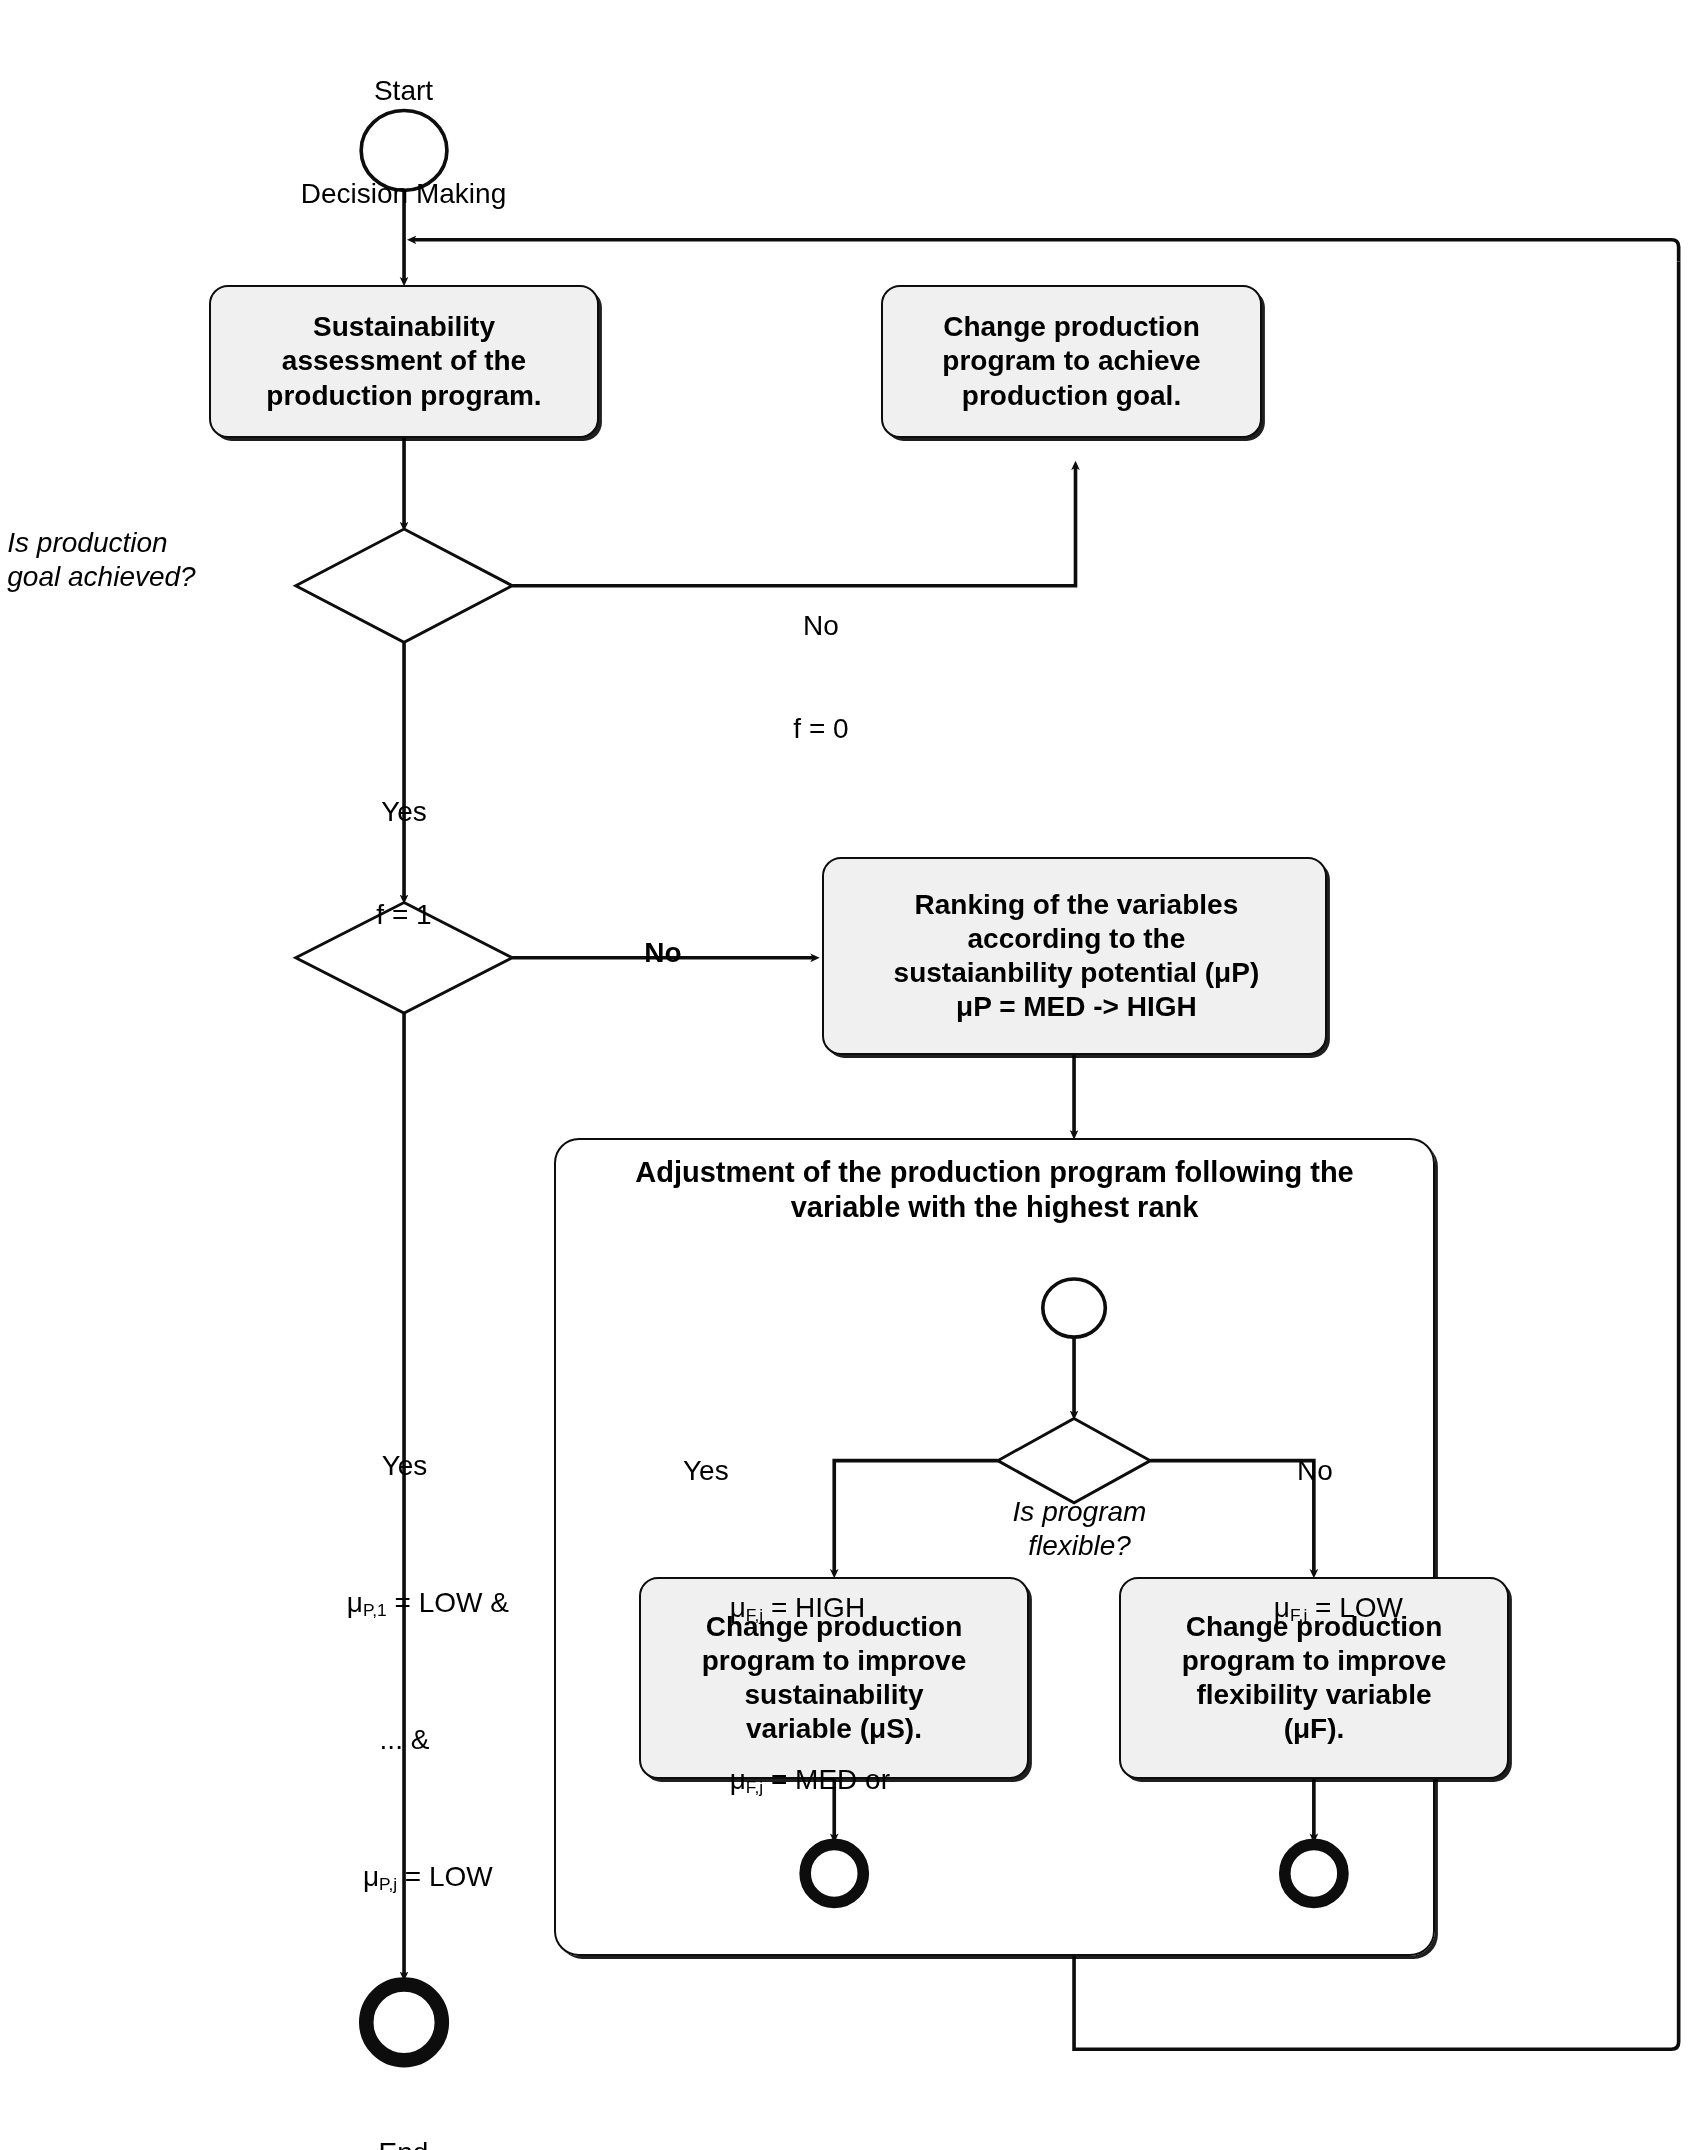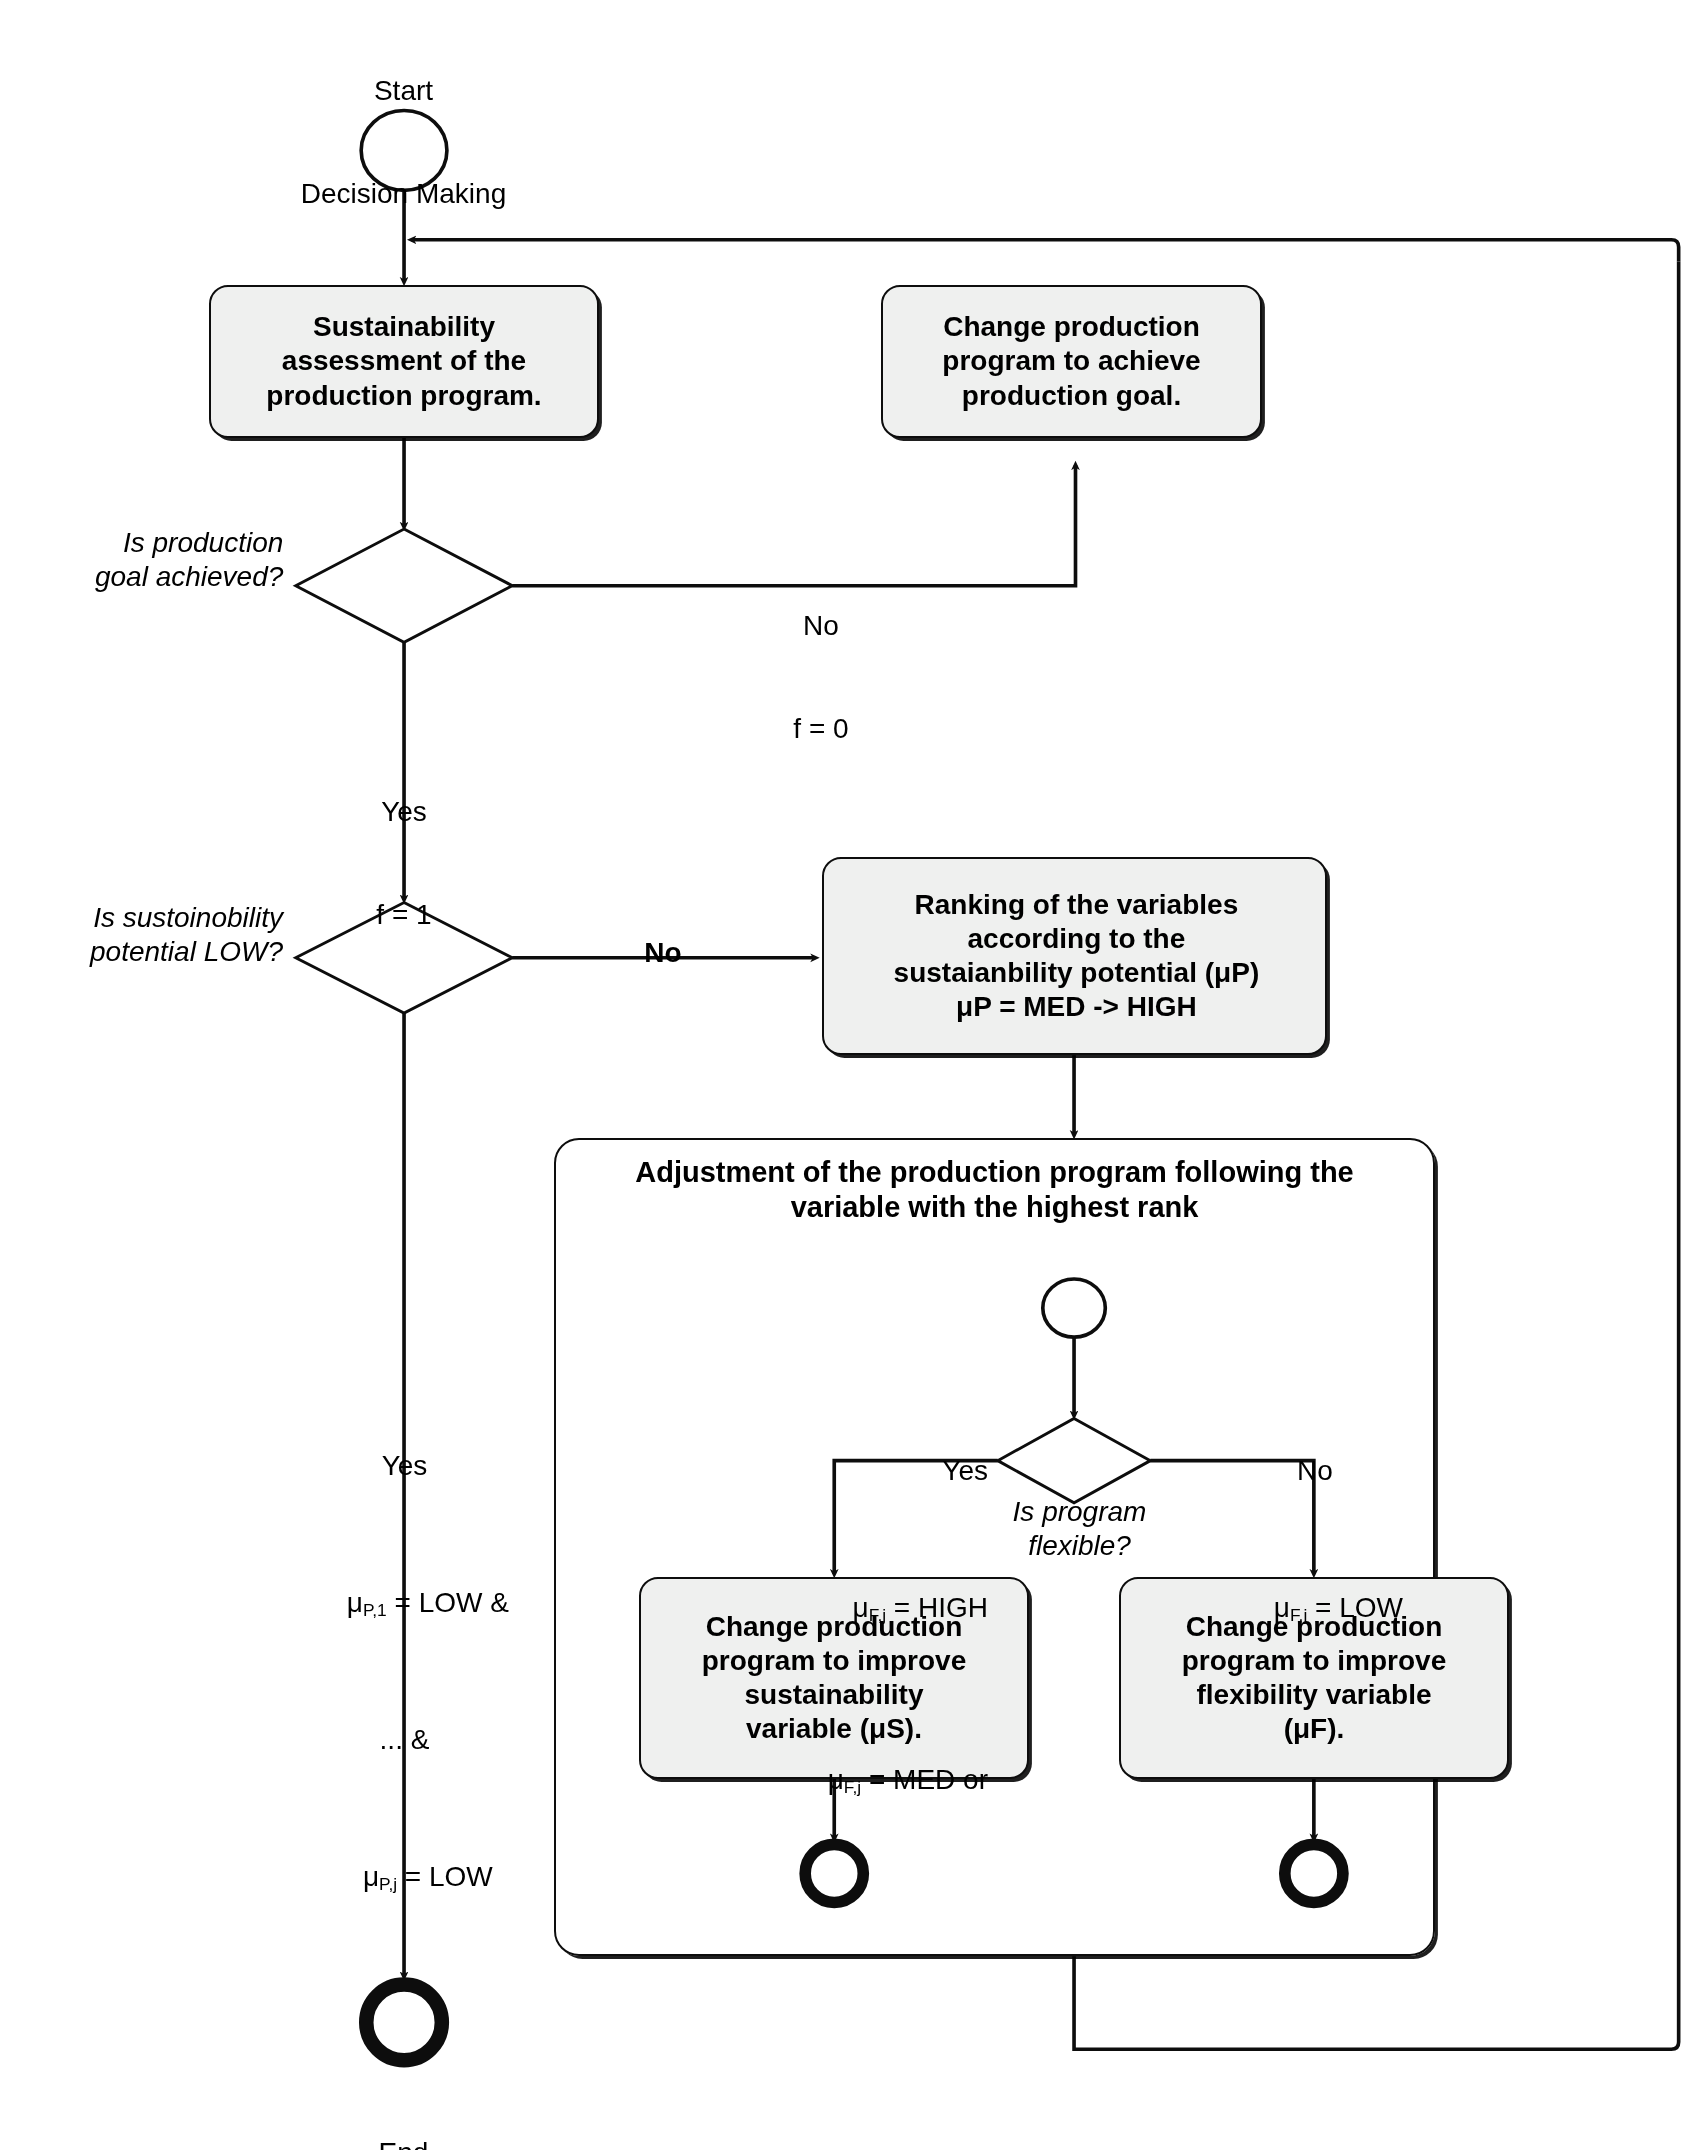--- a/index.html
+++ b/index.html
@@ -64,21 +64,21 @@
     line-height: 1.22;
     white-space: pre;
   }
   .label.plain { font-weight: bold; }
   .label.italic {
     font-style: italic;
     font-weight: normal;
     font-size: 28px;
   }
   .label.center { text-align: center; }
-  .label.right { text-align: right; }
+  .label.right { text-align: left; }
   sub {
     font-size: 0.62em;
     vertical-align: -0.22em;
   }
   .cap {
     position: absolute;
     font-size: 28px;
     line-height: 1.22;
     text-align: center;
     white-space: pre;
@@ -186,22 +186,20 @@
   <div class="node action-box" style="left:1119px; top:1577px; width:390px; height:202px;">
     <span style="white-space:pre-line;">Change production
 program to improve
 flexibility variable
 (μF).</span>
   </div>
 
   <div class="label italic right" style="left:7.3px; top:526px; width:276px; white-space:pre-line;">Is production
 goal achieved?</div>
 
-  <div class="label italic right" style="left:0px; top:901px; width:283px; white-space:pre-line;">Is sustoinobility
-potential LOW?</div>
 
   <div class="label italic center" style="left:974px; top:1495px; width:211px; white-space:pre-line;">Is  program
 flexible?</div>
 
   <div class="label center" style="left:763px; top:541px; width:116px;">
     <div class="plain">No</div>
     <div class="thin">f = 0</div>
   </div>
 
   <div class="label center" style="left:346px; top:727px; width:116px;">

